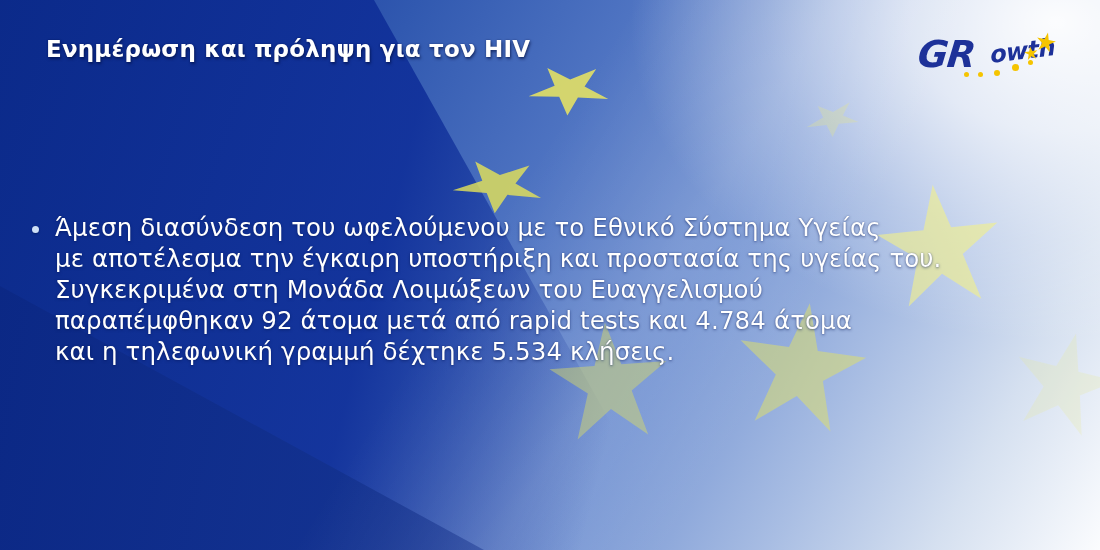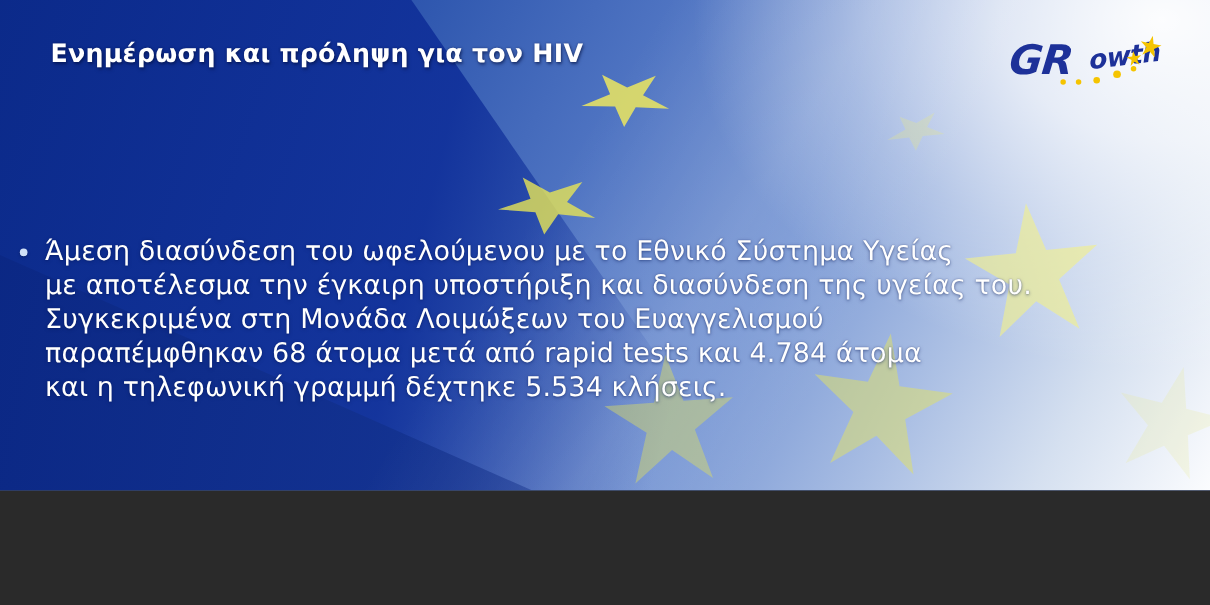--- a/index.html
+++ b/index.html
@@ -4,21 +4,21 @@
 <title>Ενημέρωση και πρόληψη για τον HIV</title>
 <style>
   html, body {
     margin: 0;
     padding: 0;
     background: #2a2a2a;
   }
   #slide {
     position: relative;
     width: 1100px;
-    height: 446px;
+    height: 550px;
     overflow: hidden;
     font-family: "DejaVu Sans", "Liberation Sans", sans-serif;
     background: #4a6fbc;
   }
 
   
   .bg-base {
     position: absolute;
     inset: 0;
     background:
@@ -123,21 +123,21 @@
     background: #f5c400;
   }
   .logo-star {
     position: absolute;
   }
   .logo-star svg { display: block; width: 100%; height: 100%; }
 
   
   .body-block {
     position: absolute;
-    left: 12px;
+    left: 26px;
     top: 212px;
     width: 960px;
     display: flex;
     align-items: flex-start;
   }
   .bullet {
     flex: 0 0 auto;
     width: 7px;
     height: 7px;
     border-radius: 50%;
@@ -234,20 +234,20 @@
       <span class="logo-dot" style="left:62px; top:42px; width:5px; height:5px;"></span>
       <span class="logo-dot" style="left:48px; top:42px; width:5px; height:5px;"></span>
       <span class="logo-dot" style="left:112px; top:30px; width:5px; height:5px;"></span>
     </span>
   </div>
 
   <div class="body-block">
     <span class="bullet"></span>
     <div class="body-lines">
       <div class="body-line">Άμεση διασύνδεση του ωφελούμενου με το Εθνικό Σύστημα Υγείας</div>
-      <div class="body-line">με αποτέλεσμα την έγκαιρη υποστήριξη και διασύνδεση της υγείας του.</div>
+      <div class="body-line">με αποτέλεσμα την έγκαιρη υποστήριξη και προστασία της υγείας του.</div>
       <div class="body-line">Συγκεκριμένα στη Μονάδα Λοιμώξεων του Ευαγγελισμού</div>
-      <div class="body-line">παραπέμφθηκαν 68 άτομα μετά από rapid tests και 4.784 άτομα</div>
+      <div class="body-line">παραπέμφθηκαν 92 άτομα μετά από rapid tests και 4.784 άτομα</div>
       <div class="body-line">και η τηλεφωνική γραμμή δέχτηκε 5.534 κλήσεις.</div>
     </div>
   </div>
 
 </div>
 
 </body></html>

